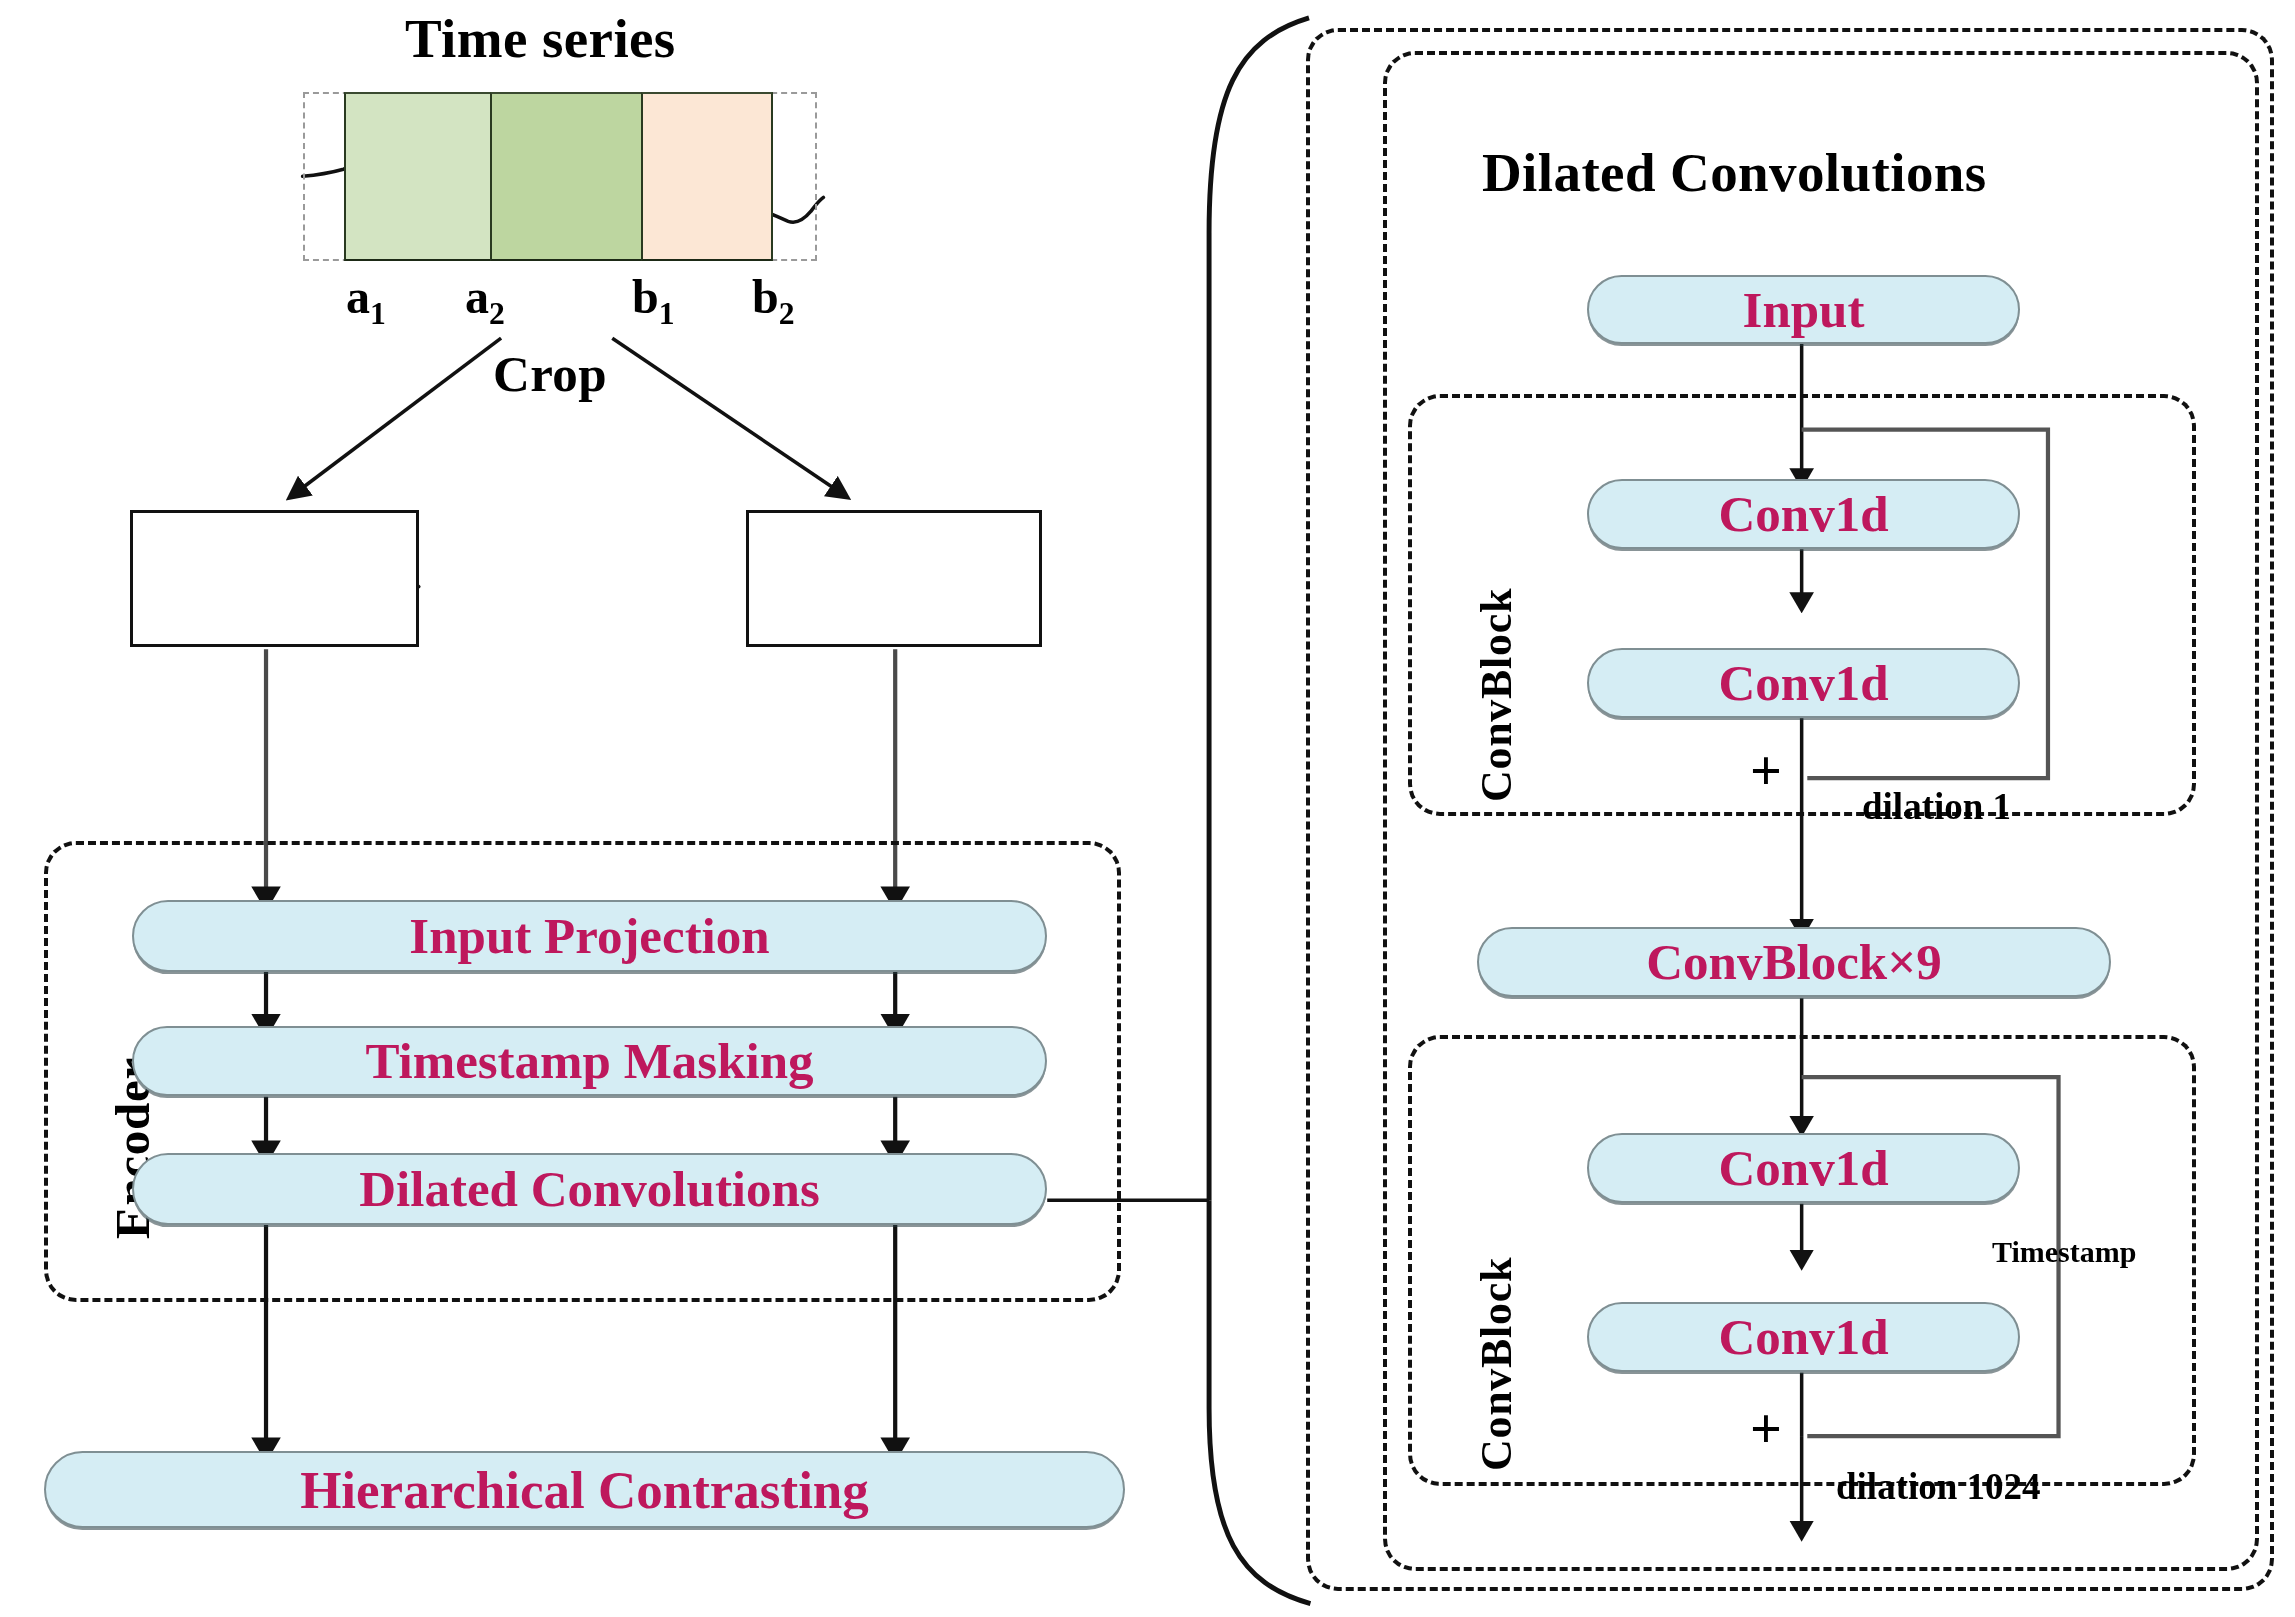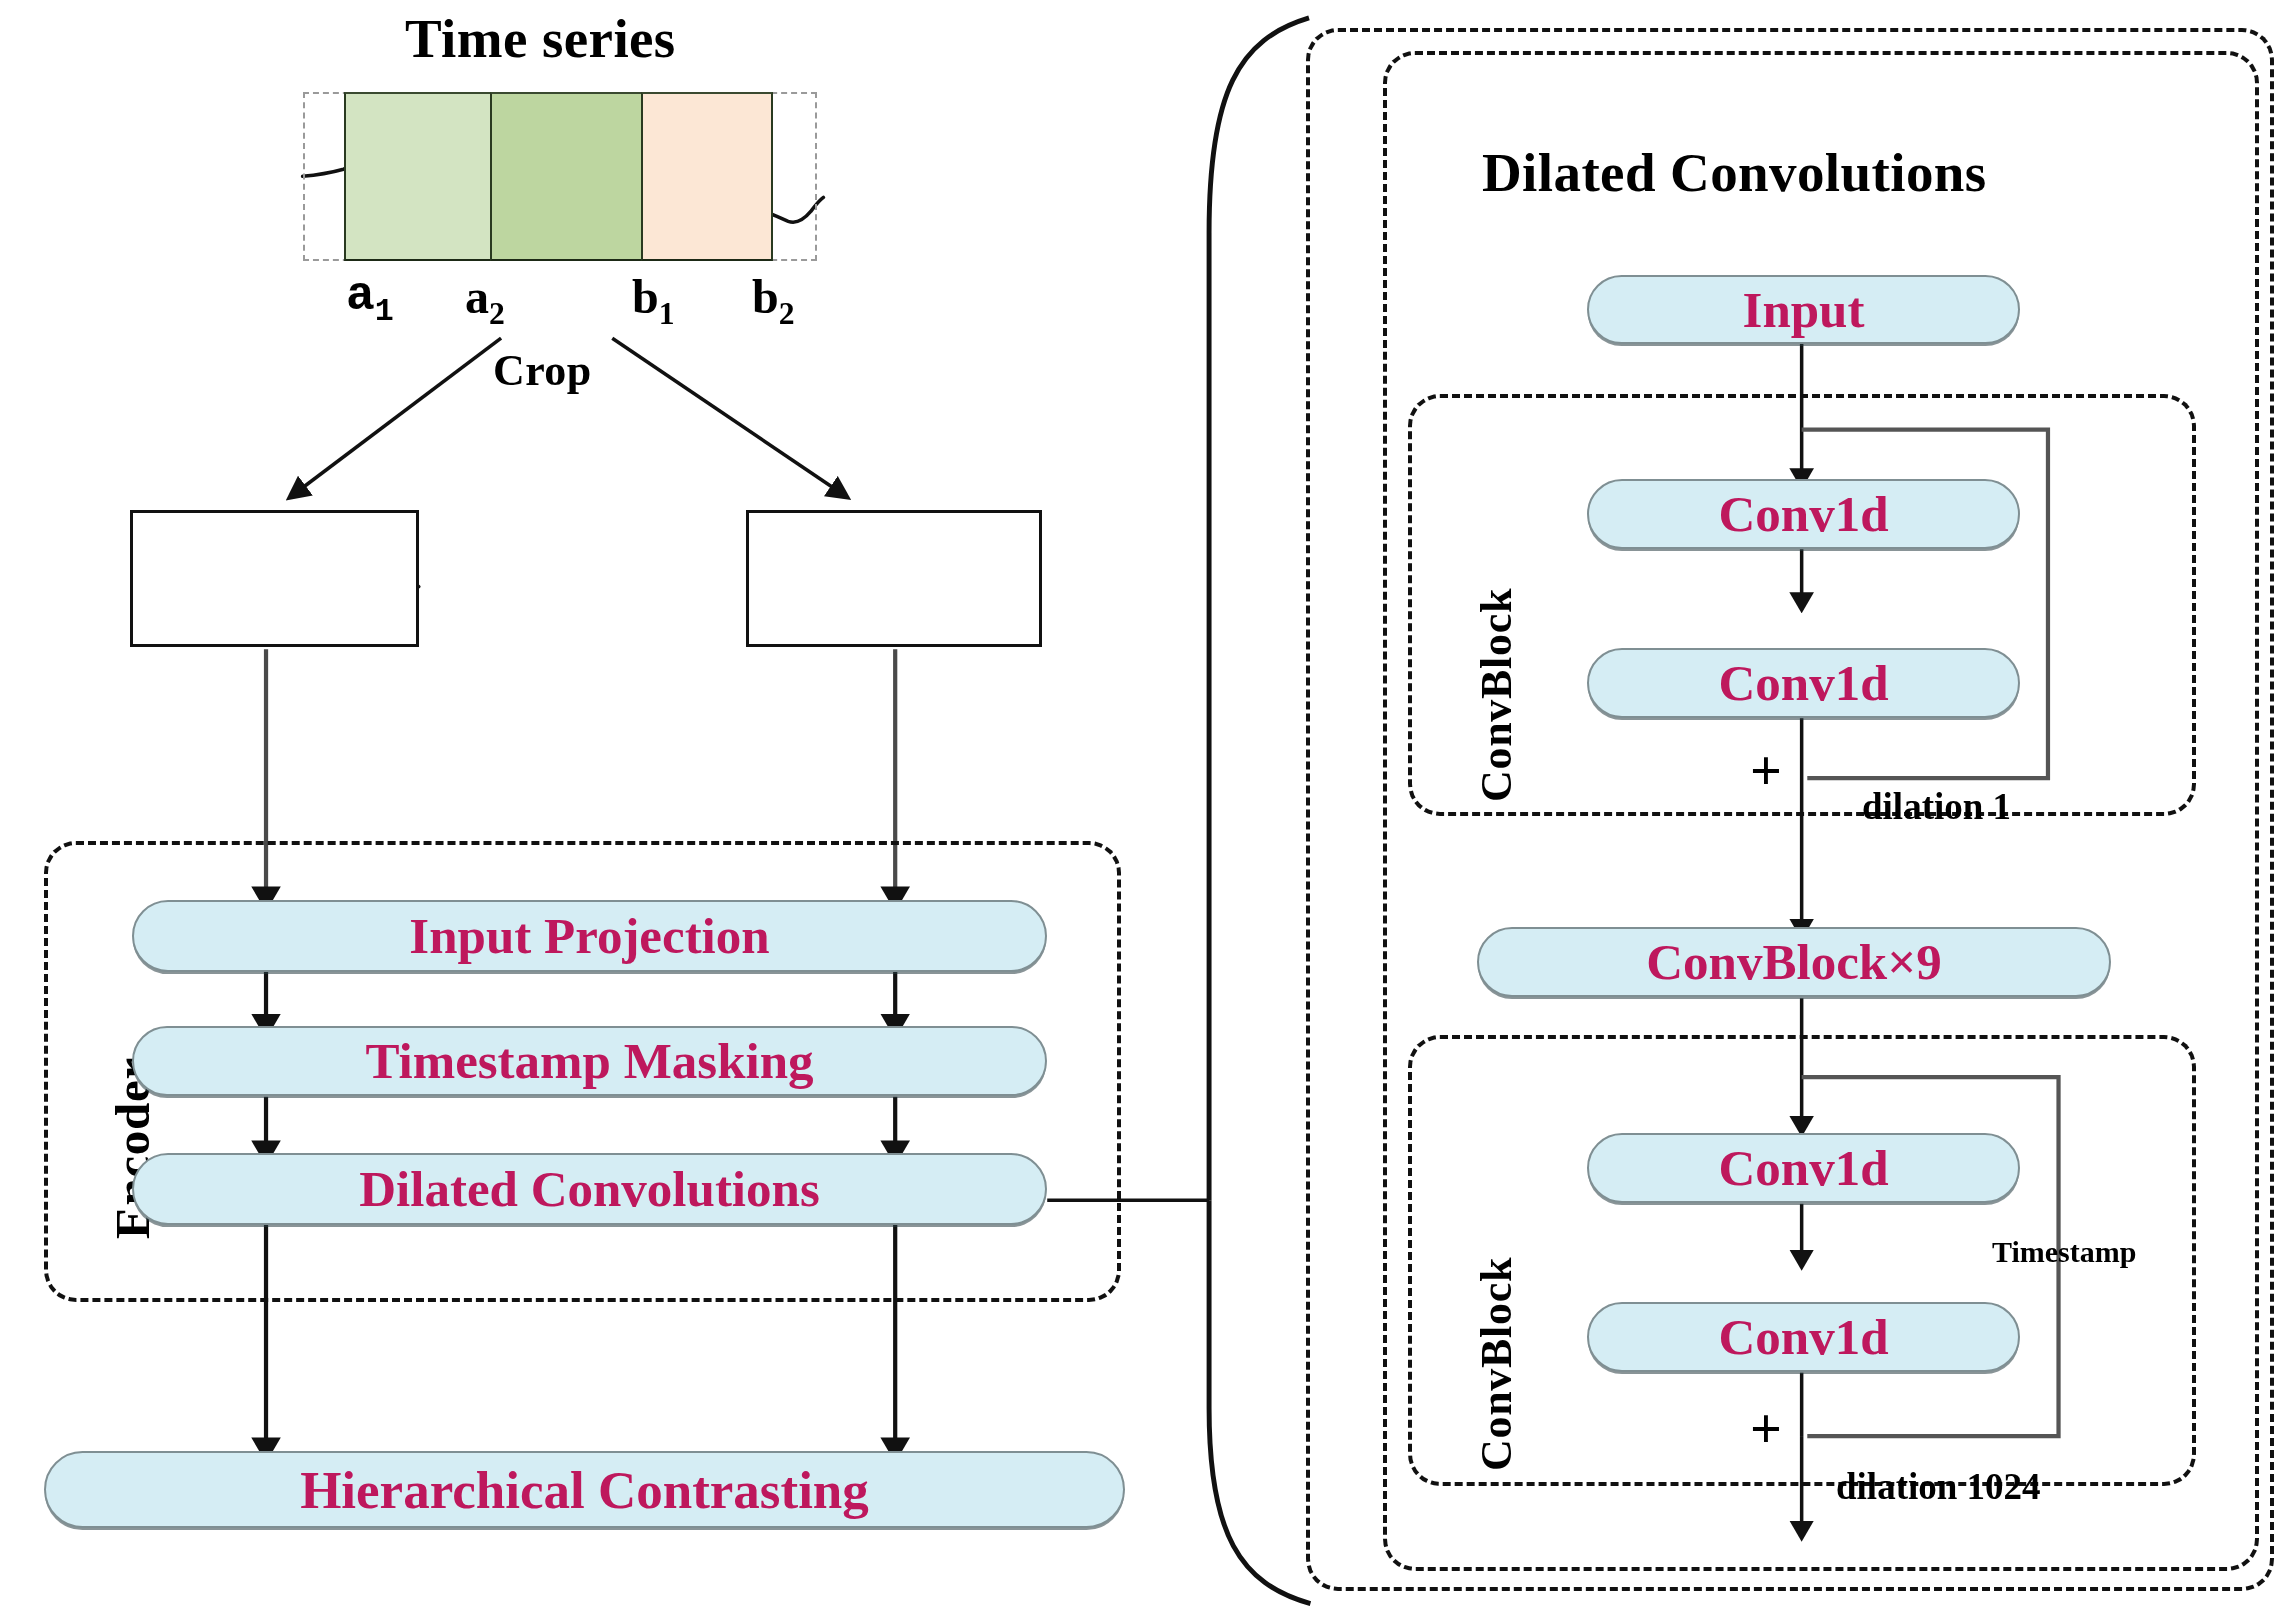--- a/index.html
+++ b/index.html
@@ -249,26 +249,26 @@
     </g>
   </svg>
 
   <div class="ttl" style="left:405px; top:7px; font-size:55px;">Time series</div>
 
   <div id="tsOuter"></div>
   <div class="tsSeg" id="segA1"></div>
   <div class="tsSeg" id="segA2"></div>
   <div class="tsSeg" id="segB"></div>
 
-  <div class="plainTxt" style="left:346px; top:269px; font-size:48px;font-family:Liberation Mono, monospace;">a<sub>1</sub></div>
+  <div class="plainTxt" style="left:346px; top:269px; font-size:48px;">a<sub>1</sub></div>
   <div class="plainTxt" style="left:465px; top:269px; font-size:48px;">a<sub>2</sub></div>
   <div class="plainTxt" style="left:632px; top:269px; font-size:48px;">b<sub>1</sub></div>
   <div class="plainTxt" style="left:752px; top:269px; font-size:48px;">b<sub>2</sub></div>
 
-  <div class="ttl" style="left:493px; top:345px; font-size:44px;">Crop</div>
+  <div class="ttl" style="left:493px; top:345px; font-size:51px;">Crop</div>
 
   <div class="cropBox" id="cropL"></div>
   <div class="cropBox" id="cropR"></div>
 
   <div class="dashBox" id="encoderBox"></div>
   <div class="vlabel" style="left:104px; top:1239px; font-size:49px;">Encoder</div>
 
   <div class="pill" style="left:132px; top:900px; width:915px; height:72px; font-size:51px;">Input Projection</div>
 
   <div class="pill" style="left:132px; top:1026px; width:915px; height:70px; font-size:51px;">Timestamp Masking</div>

